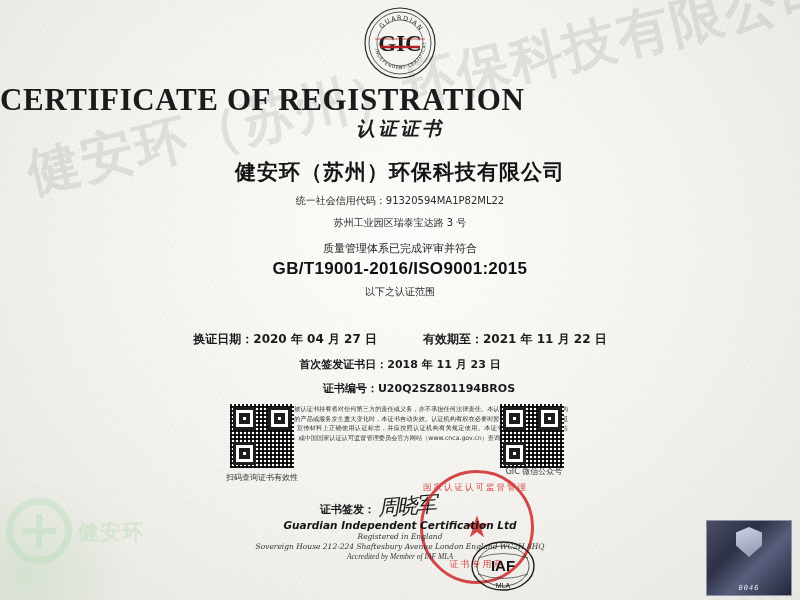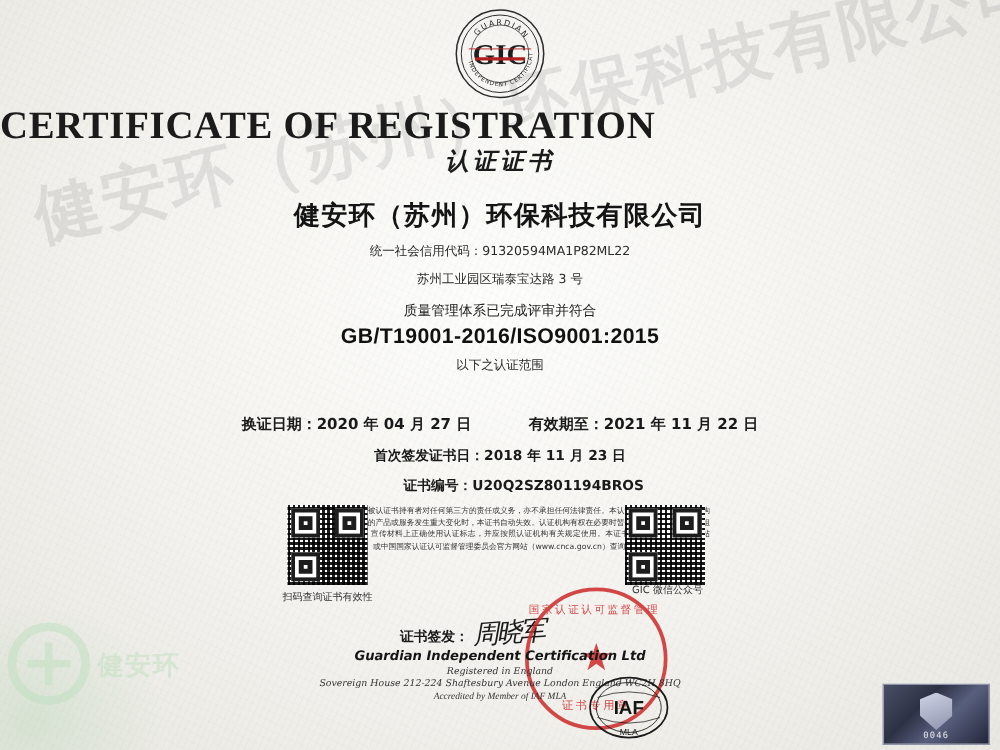--- a/index.html
+++ b/index.html
@@ -398,25 +398,26 @@
     width: 66px;
     height: 52px;
   }
 
   
   .hologram {
     position: absolute;
     right: 8px;
     bottom: 4px;
     width: 86px;
-    height: 49px;
+    height: 76px;
     background: linear-gradient(135deg, #4a4f66 0%, #2d3145 35%, #585f7d 60%, #23263a 100%);
     border: 1px solid #8d93a8;
     box-sizing: border-box;
     color: #e6e6ee;
+    font-style: italic;
   }
   .hologram .holo-crest {
     position: absolute;
     left: 50%;
     top: 6px;
     transform: translateX(-50%);
     width: 26px;
     height: 30px;
     background: linear-gradient(160deg, #cfd3e6 0%, #8e94ad 100%);
     clip-path: polygon(50% 0%, 100% 18%, 100% 62%, 50% 100%, 0% 62%, 0% 18%);

